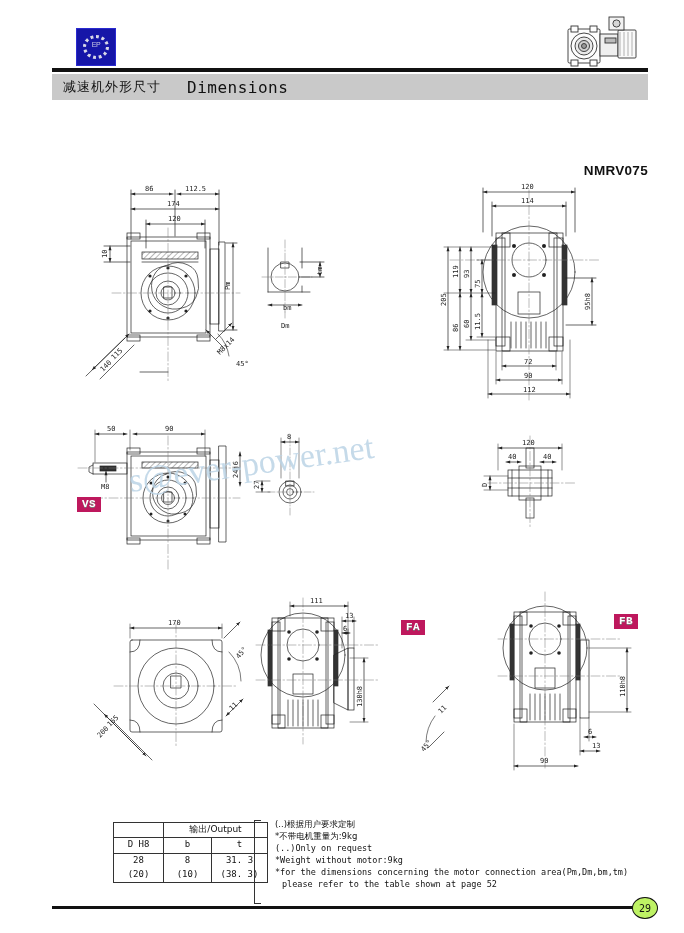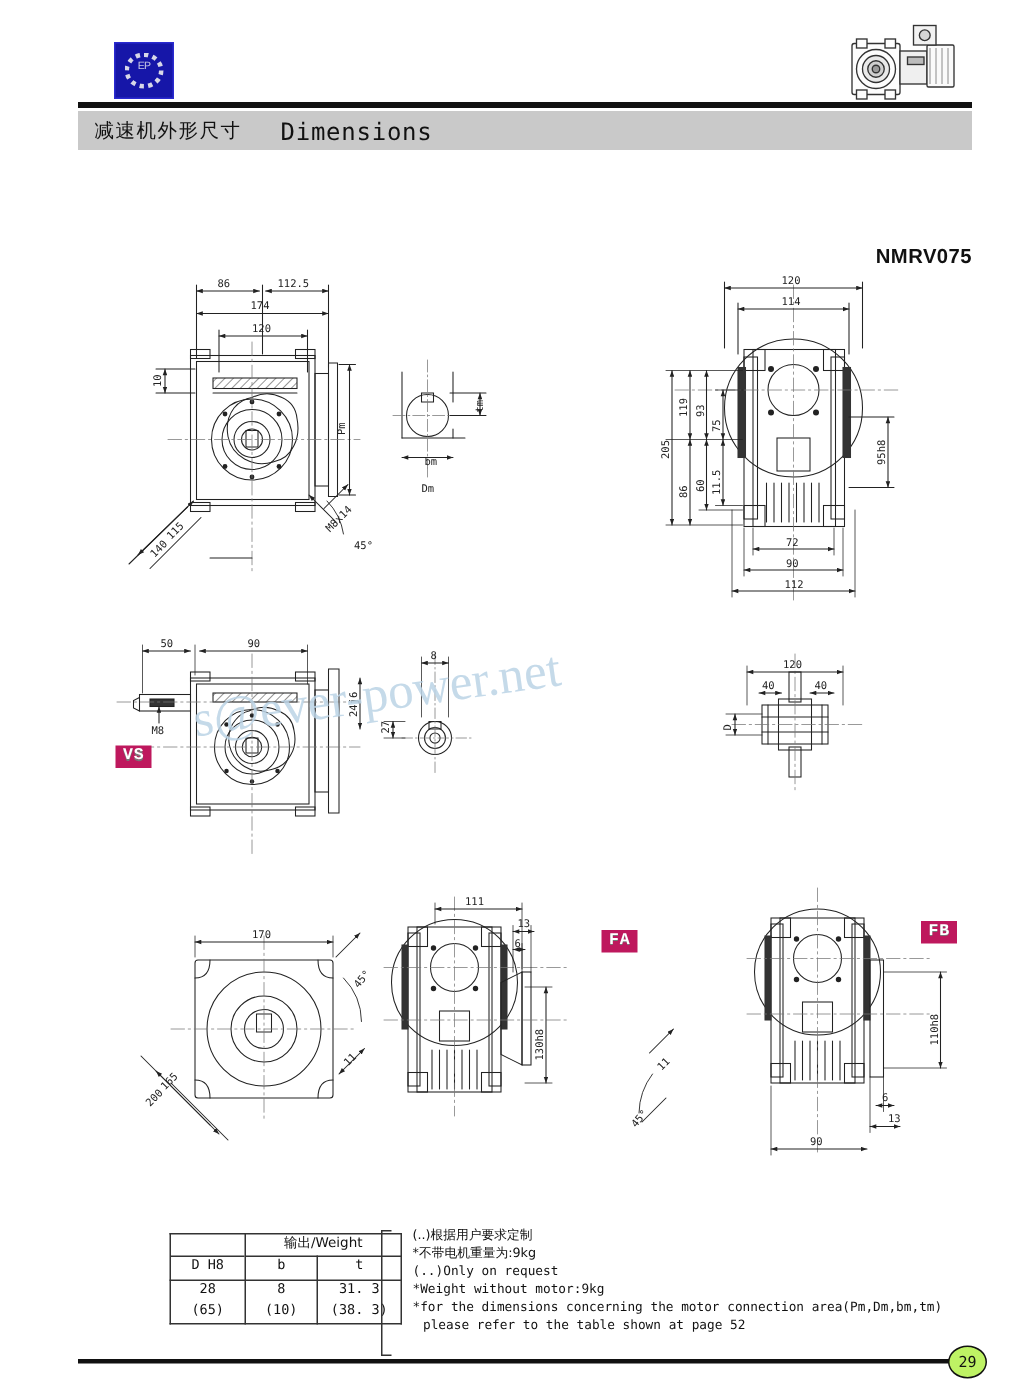--- a/index.html
+++ b/index.html
@@ -740,34 +740,34 @@
   <div class="tag vs">VS</div>
   <div class="tag fa">FA</div>
   <div class="tag fb">FB</div>
 
   <div class="watermark">s@ever-power.net</div>
 
   <table class="out-table">
     <tbody>
         <tr>
       <td class="c1" style="border-bottom:none;border-left:1px solid #333;"></td>
-      <td class="hdr-span" colspan="2">输出/Weight</td>
+      <td class="hdr-span" colspan="2">输出/Output</td>
     </tr>
     <tr>
       <th class="c1">D H8</th>
       <th class="c2">b</th>
       <th class="c3">t</th>
     </tr>
     <tr>
       <td style="border-bottom:none;">28</td>
       <td style="border-bottom:none;">8</td>
       <td style="border-bottom:none;">31. 3</td>
     </tr>
     <tr>
-      <td style="border-top:none;">(65)</td>
+      <td style="border-top:none;">(20)</td>
       <td style="border-top:none;">(10)</td>
       <td style="border-top:none;">(38. 3)</td>
     </tr>
   </tbody>
     </table>
 
   <div class="bracket"></div>
   <div class="notes">
     <div class="cn">(..)根据用户要求定制</div>
     <div class="cn">*不带电机重量为:9kg</div>

